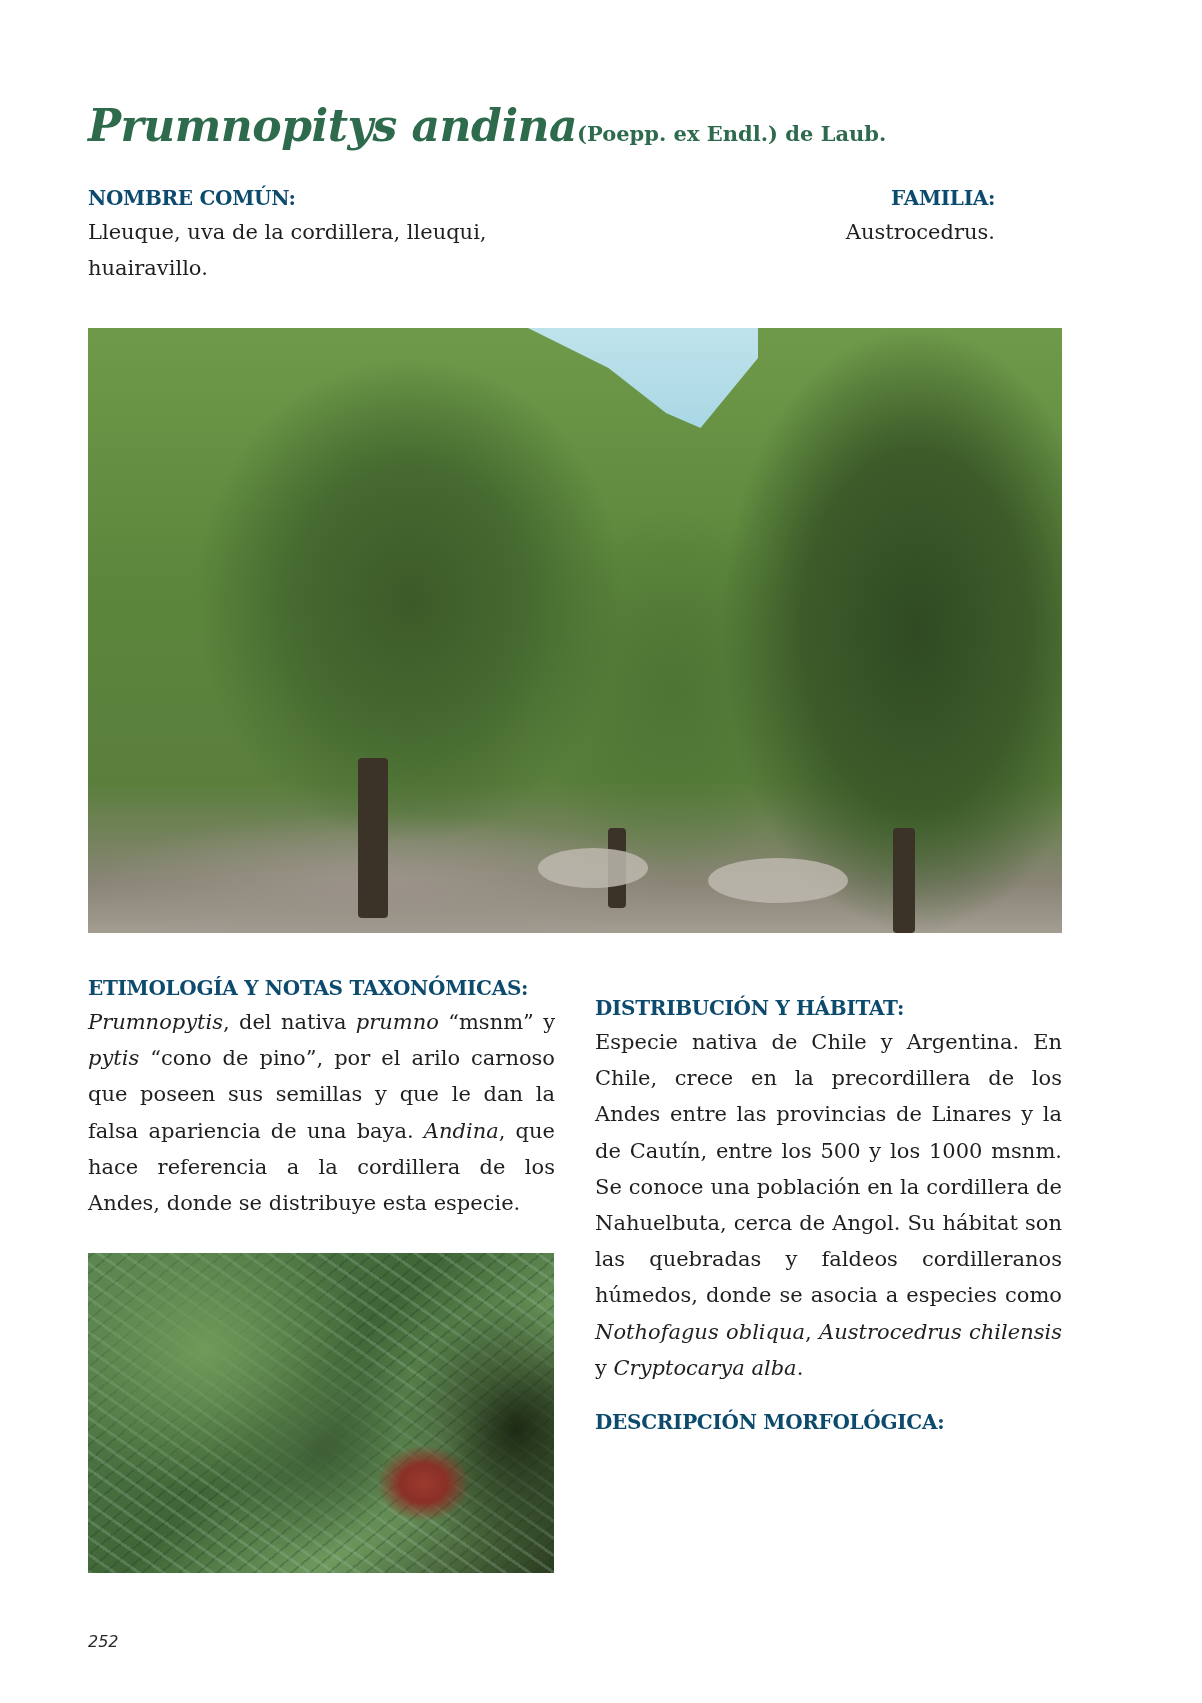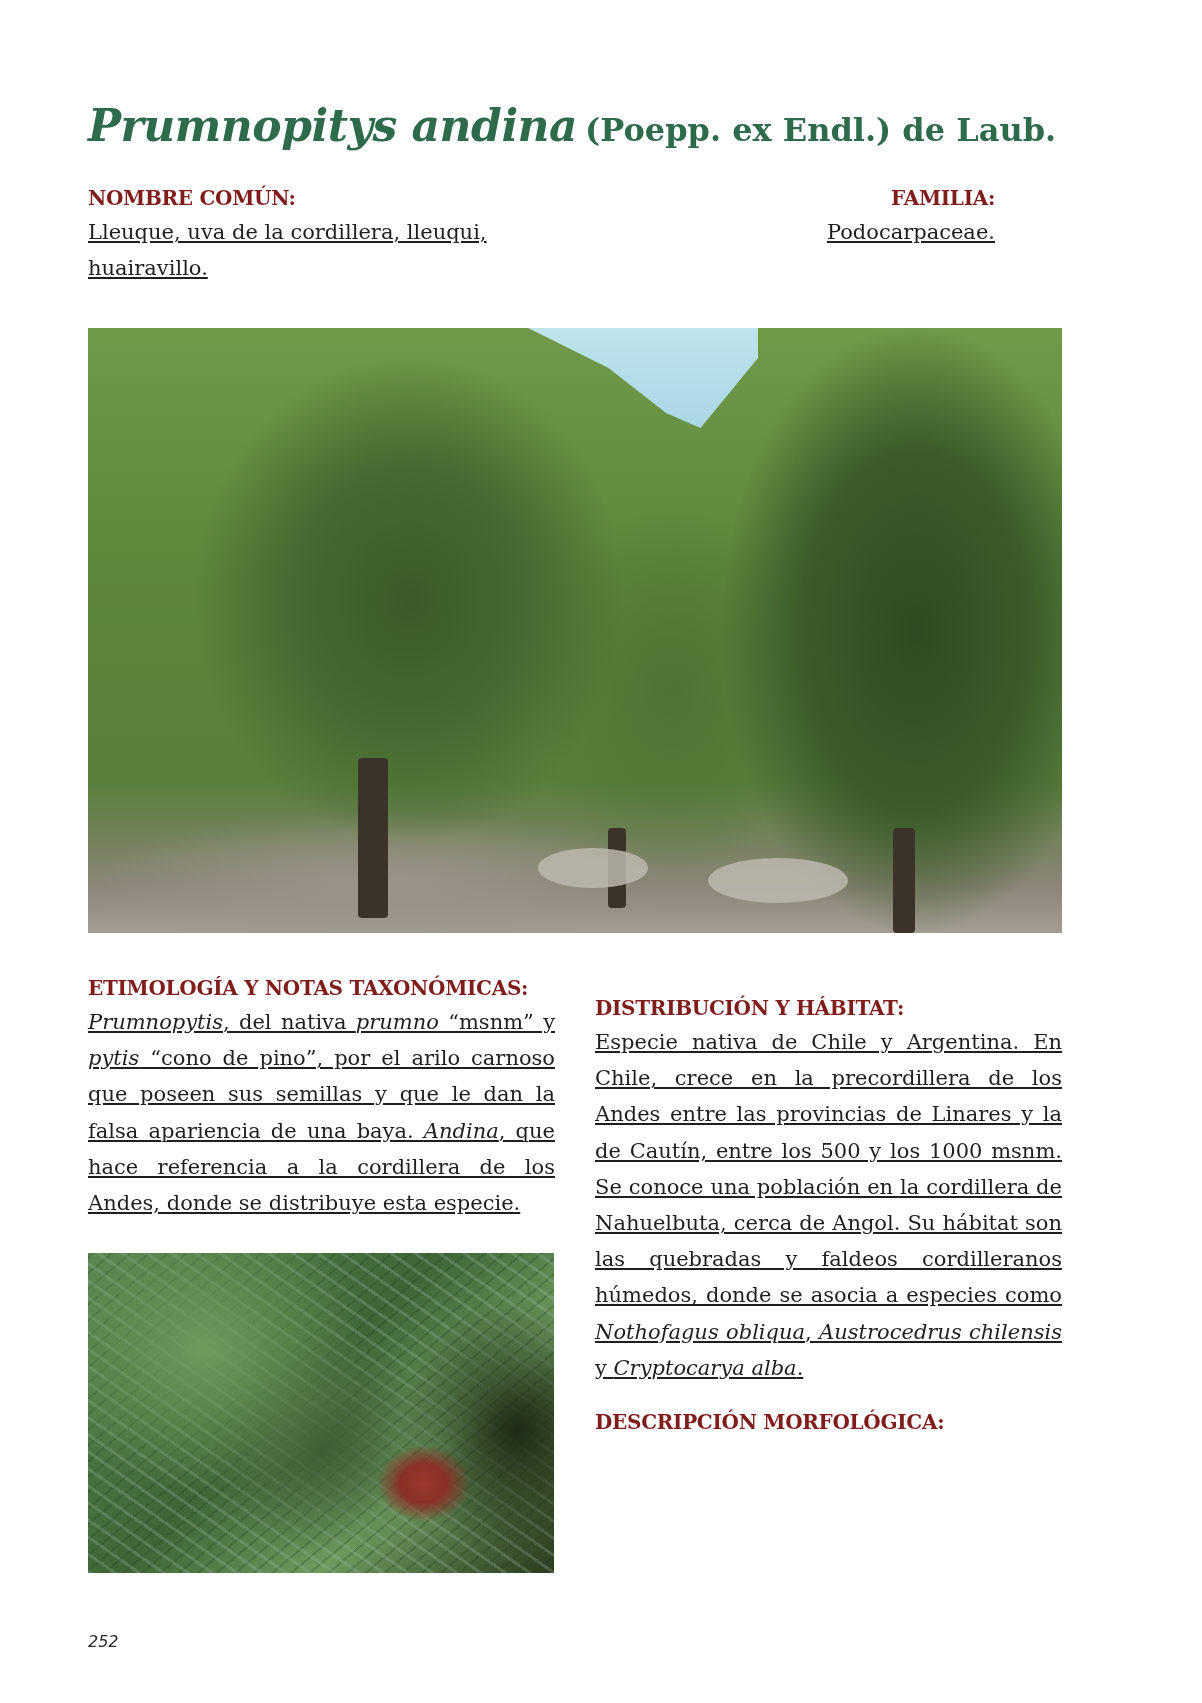--- a/index.html
+++ b/index.html
@@ -7,30 +7,30 @@
       width: 1202px; height: 1703px; position: relative; overflow: hidden;
       font-family: "DejaVu Serif", "Liberation Serif", serif;
       color: #1c1c1c;
     }
     .title {
       position: absolute; left: 88px; top: 104px; margin: 0;
       color: #2e6b4d; font-family: "DejaVu Serif", serif;
       white-space: nowrap; line-height: 1;
     }
     .title .sci { font-style: italic; font-weight: bold; font-size: 44px; letter-spacing: -0.5px; }
-    .title .auth { font-weight: bold; font-size: 32px; margin-left: 8px; }
+    .title .auth { font-weight: bold; font-size: 21px; }
 
     .label {
-      color: #7f1d1d; font-weight: bold; font-size: 20px;
+      color: #0c4a6e; font-weight: bold; font-size: 20px;
       font-family: "DejaVu Serif", serif; letter-spacing: -0.3px;
       margin: 0; line-height: 28px; white-space: nowrap;
     }
     .body-text {
       font-size: 21px; line-height: 36.2px; margin: 0;
-      font-family: "DejaVu Serif", serif; color: #1f1f1f; text-decoration: underline;
+      font-family: "DejaVu Serif", serif; color: #1f1f1f;
     }
     .justify { text-align: justify; text-align-last: left; }
 
     .common-name { position: absolute; left: 88px; top: 184px; width: 460px; }
     .family { position: absolute; left: 575px; top: 184px; width: 420px; text-align: right; }
     .common-name .body-text, .family .body-text { margin-top: 2px; font-size: 21px; }
 
     .photo-main {
       position: absolute; left: 88px; top: 328px; width: 974px; height: 605px;
       overflow: hidden;
@@ -83,21 +83,21 @@
   <span class="sci">Prumnopitys andina</span><span class="auth">(Poepp. ex Endl.) de Laub.</span>
 </h1>
 
 <section class="common-name">
   <h2 class="label">NOMBRE COMÚN:</h2>
   <p class="body-text">Lleuque, uva de la cordillera, lleuqui, huairavillo.</p>
 </section>
 
 <section class="family">
   <h2 class="label">FAMILIA:</h2>
-  <p class="body-text">Podocarpaceae.</p>
+  <p class="body-text">Austrocedrus.</p>
 </section>
 
 <div class="photo-main" role="img" aria-label="photo-habit-trees-in-valley">
   <div class="sky"></div>
   <div class="trunk" style="left:270px; top:430px; width:30px; height:160px;"></div>
   <div class="trunk" style="left:520px; top:500px; width:18px; height:80px;"></div>
   <div class="trunk" style="left:805px; top:500px; width:22px; height:105px;"></div>
   <div class="rock" style="left:450px; top:520px; width:110px; height:40px;"></div>
   <div class="rock" style="left:620px; top:530px; width:140px; height:45px;"></div>
 </div>

